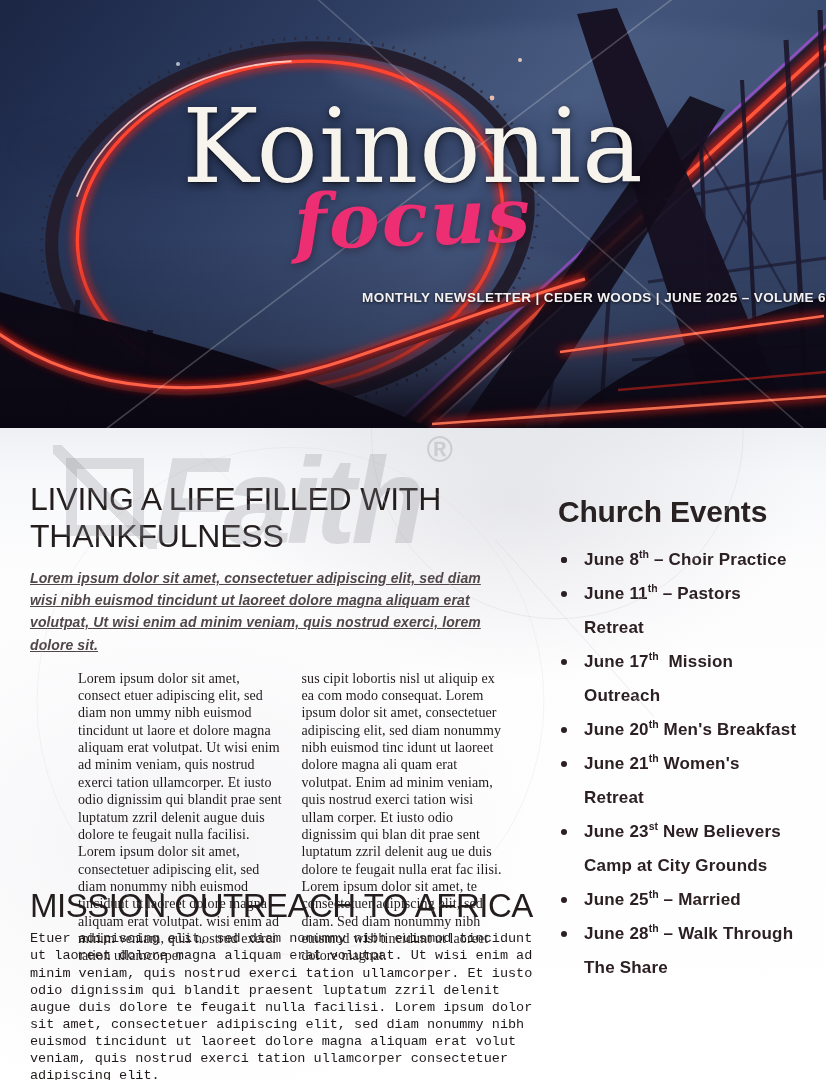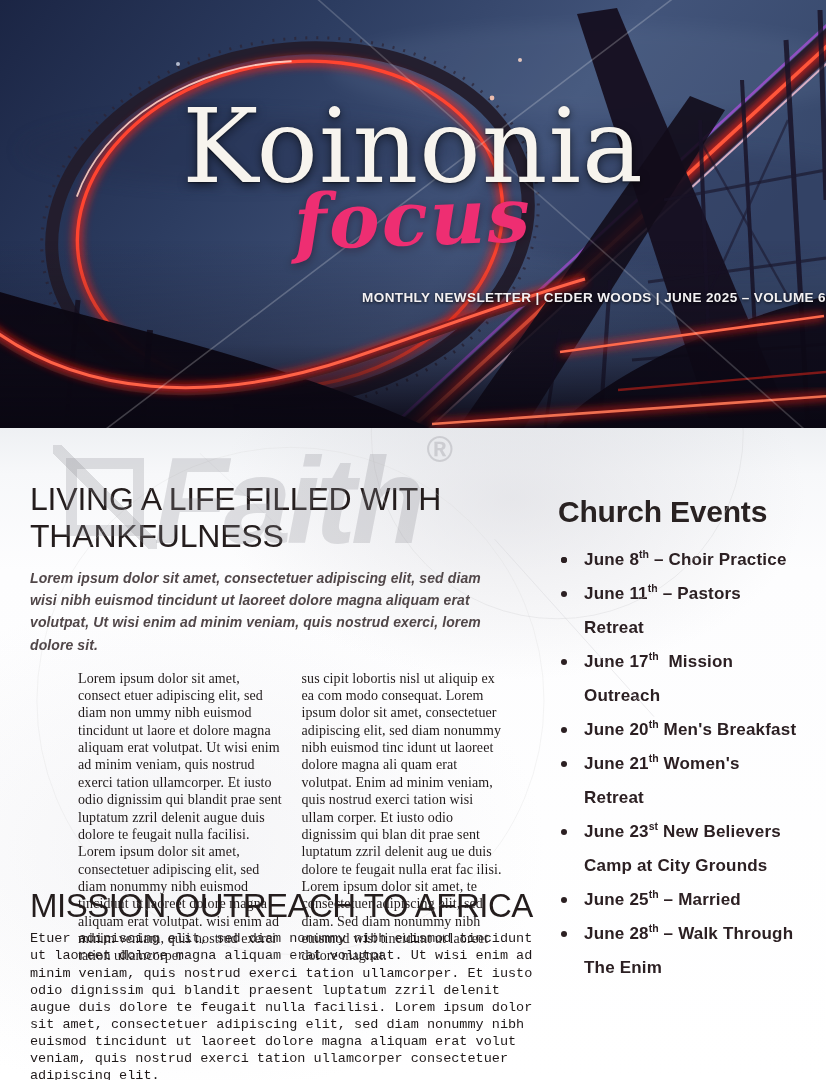--- a/index.html
+++ b/index.html
@@ -26,21 +26,21 @@
   .content { position:absolute; top:428px; left:0; width:826px; height:652px;
     background:
       radial-gradient(ellipse 420px 260px at 62% 70px, rgba(208,208,214,.45), transparent 70%),
       radial-gradient(ellipse 520px 360px at 22% 420px, rgba(222,222,228,.30), transparent 70%),
       linear-gradient(180deg,#eef0f3 0%, #f7f8fa 7%, #fdfdfe 22%, #ffffff 100%); }
 
   .article1 { position:absolute; left:30px; top:53px; width:478px; }
   .article1 h1 { margin:0; font-weight:400; font-size:32px; line-height:1.16;
     color:#241d1d; letter-spacing:-.2px; }
   .intro { margin:12px 0 0; width:465px; font-style:italic; font-weight:700;
-    font-size:14px; line-height:1.58; color:#514749; letter-spacing:.1px; }
+    font-size:14px; line-height:1.58; color:#514749; letter-spacing:.1px;text-decoration:underline; }
   .cols { display:flex; gap:17px; margin-top:14px;margin-left:48px; }
   .col { width:231px; font-family:"Liberation Serif",serif; font-size:14px;
     line-height:1.24; color:#201a1a; letter-spacing:.1px; }
 
   .events { position:absolute; left:558px; top:69px; width:256px; }
   .events h2 { margin:0; font-weight:700; font-size:30px; line-height:1;
     color:#292222; letter-spacing:-.2px; }
   .events ul { list-style:none; margin:16px 0 0; padding:0; }
   .events li { position:relative; padding-left:26px; font-weight:700; font-size:17px;
     line-height:34px; color:#2c2023; letter-spacing:.2px; }
@@ -181,21 +181,21 @@
       <h2>Church Events</h2>
       <ul id="events-list">
           <li><span class="bullet"></span></li>
           <li><span class="bullet"></span><span class="evt-line"><span>June 8</span><sup>th</sup><span> – Choir Practice</span></span></li>
           <li><span class="bullet"></span><span class="evt-line"><span>June 11</span><sup>th</sup><span> – Pastors</span></span><span class="evt-line2">Retreat</span></li>
           <li><span class="bullet"></span><span class="evt-line"><span>June 17</span><sup>th</sup><span>  Mission</span></span><span class="evt-line2">Outreach</span></li>
           <li><span class="bullet"></span><span class="evt-line"><span>June 20</span><sup>th</sup><span> Men's Breakfast</span></span></li>
           <li><span class="bullet"></span><span class="evt-line"><span>June 21</span><sup>th</sup><span> Women's</span></span><span class="evt-line2">Retreat</span></li>
           <li><span class="bullet"></span><span class="evt-line"><span>June 23</span><sup>st</sup><span> New Believers</span></span><span class="evt-line2">Camp at City Grounds</span></li>
           <li><span class="bullet"></span><span class="evt-line"><span>June 25</span><sup>th</sup><span> – Married</span></span></li>
-          <li><span class="bullet"></span><span class="evt-line"><span>June 28</span><sup>th</sup><span> – Walk Through</span></span><span class="evt-line2">The Enim</span></li>
+          <li><span class="bullet"></span><span class="evt-line"><span>June 28</span><sup>th</sup><span> – Walk Through</span></span><span class="evt-line2">The Share</span></li>
         </ul>
     </aside>
 
     <section class="article2">
       <h2>MISSION OUTREACH TO AFRICA</h2>
       <p>Etuer adipiscing elit, sed diam nonummy nibh euismod tincidunt ut laoreet dolore magna aliquam erat volutpat. Ut wisi enim ad minim veniam, quis nostrud exerci tation ullamcorper. Et iusto odio dignissim qui blandit praesent luptatum zzril delenit augue duis dolore te feugait nulla facilisi. Lorem ipsum dolor sit amet, consectetuer adipiscing elit, sed diam nonummy nibh euismod tincidunt ut laoreet dolore magna aliquam erat volut
 veniam, quis nostrud exerci tation ullamcorper  consectetuer adipiscing elit.</p>
     </section>
   </main>
 

